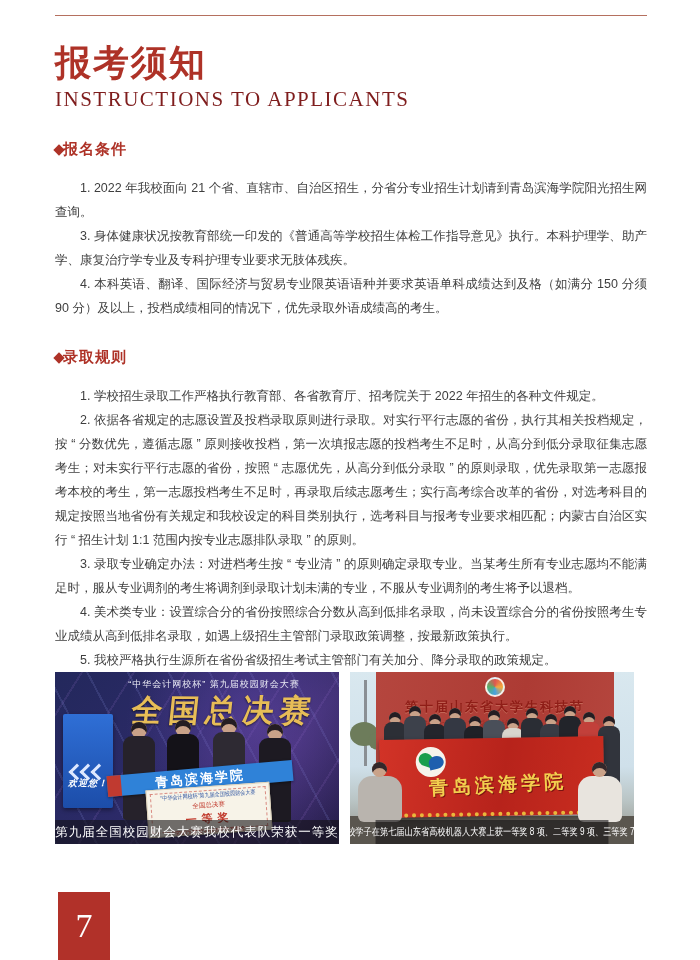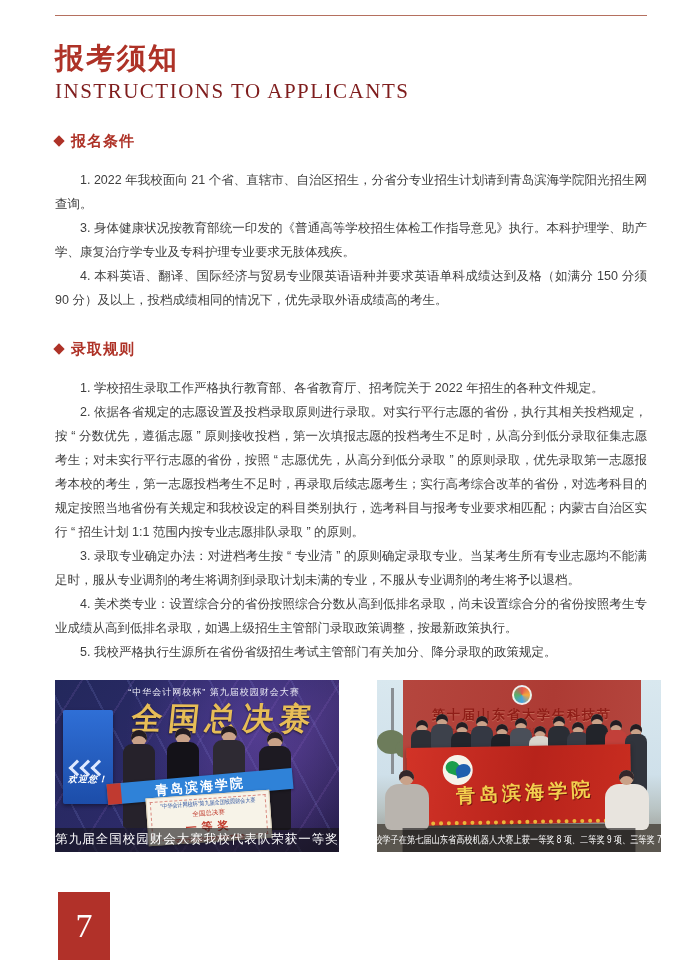--- a/index.html
+++ b/index.html
@@ -3,45 +3,45 @@
 <meta charset="utf-8">
 <style>
   html,body{margin:0;padding:0;}
   body{
     width:700px;height:960px;position:relative;overflow:hidden;
     background:#ffffff;font-family:"Liberation Sans","DejaVu Sans",sans-serif;
   }
   .content{position:absolute;left:55px;top:0;width:592px;}
   .motto{margin-top:37px;font-size:12.5px;letter-spacing:1.5px;color:#a8372b;}
   .rule{margin-top:15px;border-top:1px solid #b5705f;height:0;}
-  .title-zh{margin:25px 0 0 0;font-size:29px;font-weight:bold;color:#ae3227;letter-spacing:2px;line-height:1.2;}
+  .title-zh{margin:25px 0 0 0;font-size:36px;font-weight:bold;color:#ae3227;letter-spacing:2px;line-height:1.2;}
   .title-en{margin-top:3px;font-family:"Liberation Serif","DejaVu Serif",serif;font-size:21px;color:#7f1d1d;letter-spacing:1.5px;}
-  .sec-head{display:flex;align-items:center;gap:8px;margin-top:28px;}
+  .sec-head{display:flex;align-items:center;gap:0;margin-top:28px;}
   .sec-head .diamond{width:8px;height:8px;background:#ae3227;transform:rotate(45deg);flex:0 0 auto;}
   .sec-title{font-size:15px;font-weight:bold;color:#ae3227;letter-spacing:1px;}
   .paras{margin-top:17px;}
   .paras p{margin:0;text-indent:2em;font-size:12.5px;line-height:24px;text-align:justify;color:#3e3e3e;}
   
-  .photo-row{display:flex;gap:38px;margin-top:16px;}
+  .photo-row{display:flex;gap:11px;margin-top:0;}
   .photo{position:relative;width:284px;height:172px;overflow:hidden;flex:0 0 auto;}
   .caption{position:absolute;left:0;right:0;bottom:0;height:24px;background:rgba(20,18,20,0.6);
     color:#fff;display:flex;align-items:center;justify-content:center;z-index:6;}
   .cap-l{font-size:12.5px;letter-spacing:1px;}
   .cap-r{font-size:10px;white-space:nowrap;transform:scaleX(0.82);}
   
   .ph-left{background:
     radial-gradient(circle at 70% 30%, rgba(120,80,190,0.45), rgba(0,0,0,0) 55%),
     repeating-linear-gradient(62deg, rgba(140,150,230,0.16) 0 2px, rgba(0,0,0,0) 2px 36px),
     repeating-linear-gradient(-58deg, rgba(180,130,230,0.12) 0 2px, rgba(0,0,0,0) 2px 44px),
     linear-gradient(130deg,#23285c 0%,#2c2a68 45%,#3c2e6e 70%,#251d49 100%);}
   .lp-top{position:absolute;top:6px;left:40px;right:6px;text-align:center;font-size:9px;color:#e9e9f4;letter-spacing:1px;white-space:nowrap;}
   .lp-title{position:absolute;top:18px;left:58px;right:4px;text-align:center;
     font-family:"Liberation Serif","DejaVu Serif",serif;font-weight:bold;font-size:31px;color:#e7bd57;
     letter-spacing:6px;transform:skewX(-6deg);text-shadow:0 1px 2px rgba(0,0,0,0.6);}
-  .rollup{position:absolute;left:8px;top:30px;width:50px;height:94px;border-radius:2px;
+  .rollup{position:absolute;left:8px;top:42px;width:50px;height:94px;border-radius:2px;
     background:linear-gradient(#2f6fd6,#1c4da9);box-shadow:0 2px 4px rgba(0,0,0,0.4);}
   .rollup .chev{position:absolute;top:52px;width:9px;height:9px;border-left:3px solid #dfe9ff;border-bottom:3px solid #dfe9ff;transform:rotate(45deg);}
   .rollup .welcome{position:absolute;bottom:18px;left:0;right:0;text-align:center;font-size:9px;font-weight:bold;color:#fff;font-style:italic;letter-spacing:1px;}
   .lp-person{position:absolute;width:32px;height:100px;z-index:1;}
   .lp-person::before{content:"";position:absolute;top:0;left:8px;width:16px;height:16px;border-radius:50%;
     background:#c9a289;box-shadow:inset 0 6px 0 #241d22;}
   .lp-person::after{content:"";position:absolute;top:14px;left:0;width:32px;height:84px;border-radius:9px 9px 3px 3px;background:var(--c,#1d1a22);}
   .school-banner{position:absolute;left:52px;top:96px;width:186px;height:21px;background:#2f82d8;
     transform:rotate(-5deg);z-index:4;display:flex;align-items:center;justify-content:center;
     box-shadow:0 1px 3px rgba(0,0,0,0.45);}

